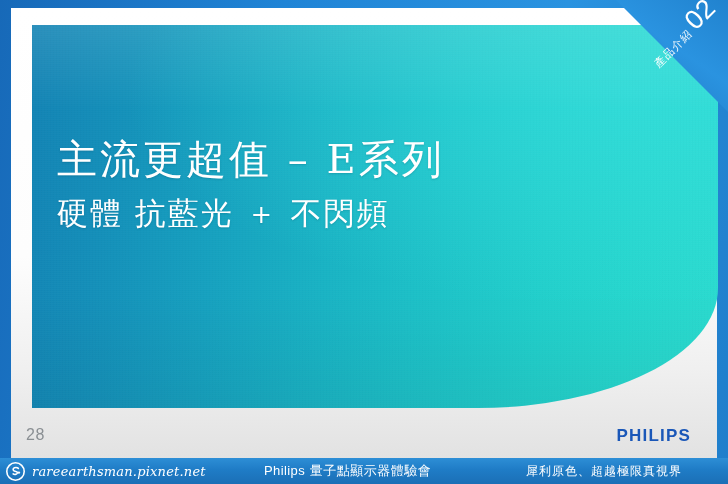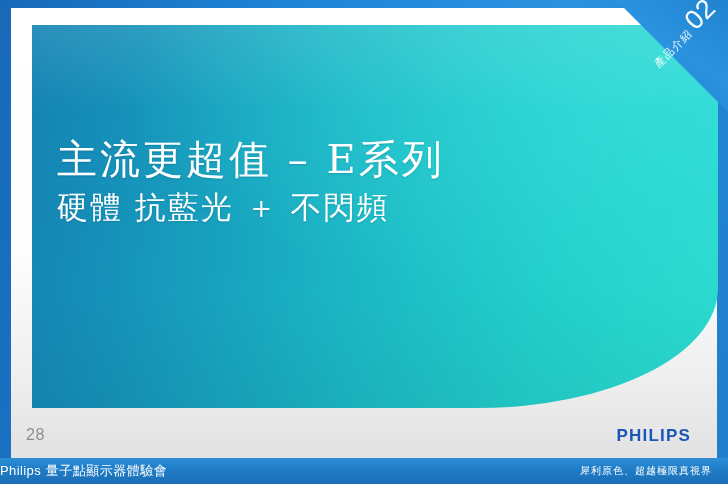--- a/index.html
+++ b/index.html
@@ -102,21 +102,21 @@
     text-shadow: 0 1px 2px rgba(0,70,90,0.22);
     white-space: nowrap;
     text-align: right;
   }
   .headline-sub {
     font-family: "DejaVu Serif", "Liberation Serif", serif;
     font-size: 31px;
     line-height: 1.2;
     font-weight: 400;
     letter-spacing: 2px;
-    margin-top: 6px;
+    margin-top: 12px;
     color: #ffffff;
     text-shadow: 0 1px 2px rgba(0,70,90,0.22);
     white-space: nowrap;
   }
 
   
   .corner-badge {
     position: absolute;
     right: 0;
     top: 0;
@@ -231,23 +231,23 @@
     color: #ffffff;
     letter-spacing: 0.5px;
     white-space: nowrap;
   }
   .bar-center .brandword {
     font-family: "Liberation Sans", sans-serif;
     letter-spacing: 0.4px;
   }
   .bar-right {
     flex: 1;
-    text-align: right;
-    font-family: "DejaVu Serif", "Liberation Serif", serif;
-    font-size: 10px;
+    text-align: center;
+    font-family: "DejaVu Serif", "Liberation Serif", serif;
+    font-size: 12px;
     color: #ffffff;
     letter-spacing: 1px;
     white-space: nowrap;
     padding-right: 16px;
   }
 </style>
 </head>
 <body>
 
 <div class="slide">
@@ -271,20 +271,28 @@
   <div class="corner-badge">
     <div class="wedge"></div>
     <div class="badge-rot">
       <span class="badge-label">產品介紹</span>
       <span class="badge-number">02</span>
     </div>
   </div>
 
   <div class="bottom-bar">
 
+    <div class="bar-left">
+      <svg class="pixnet-icon" viewBox="0 0 24 24">
+        <circle cx="12" cy="12" r="11" fill="none" stroke="#ffffff" stroke-width="2"></circle>
+        <path d="M15.6 8.0 C14.2 6.6 11.0 6.4 9.6 7.9 C8.2 9.4 9.4 11.2 11.4 11.6 C13.4 12.0 14.8 12.8 14.2 14.3 C13.6 15.8 10.6 16.2 9.0 15.0" fill="none" stroke="#ffffff" stroke-width="2" stroke-linecap="round"></path>
+        <circle cx="16.3" cy="13.4" r="1.5" fill="#ffffff"></circle>
+      </svg>
+      <span class="site-url">rareearthsman.pixnet.net</span>
+    </div>
 
     <div class="bar-center">
       <span class="brandword">Philips</span><span>&nbsp;</span><span>量子點顯示器體驗會</span>
     </div>
 
     <div class="bar-right">犀利原色、超越極限真視界</div>
   </div>
 
 </div>
 

